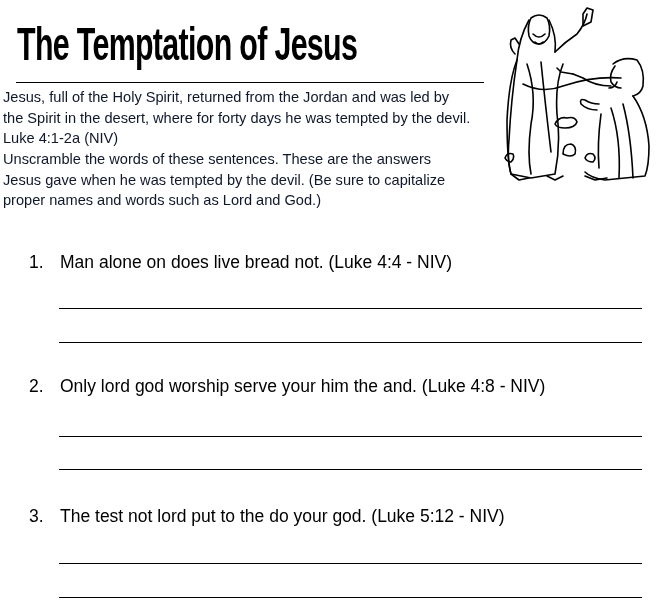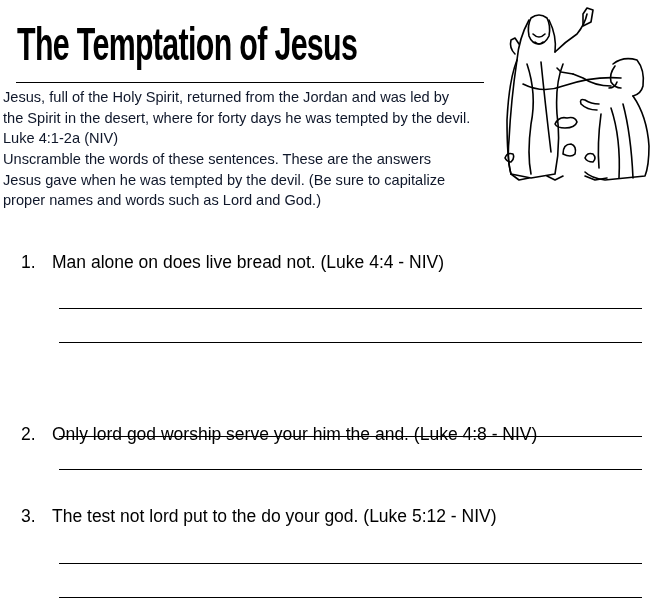--- a/index.html
+++ b/index.html
@@ -13,21 +13,21 @@
     .title-rule { position: absolute; left: 16px; top: 82px; width: 468px; height: 0; border-top: 1.5px solid #000; }
     .intro, .instructions {
       position: absolute; left: 3px; width: 470px;
       font-family: Liberation Sans, sans-serif; font-size: 14.6px; line-height: 20.5px;
       color: #0f172a; margin: 0;
     }
     .intro { top: 87px; }
     .instructions { top: 149px; }
     .illustration { position: absolute; left: 493px; top: 4px; width: 164px; height: 184px; }
     .question {
-      position: absolute; left: 21px; font-family: "Liberation Sans", sans-serif;
+      position: absolute; left: 29px; font-family: "Liberation Sans", sans-serif;
       font-size: 17.5px; line-height: 22px; white-space: nowrap;
     }
     .question .num { display: inline-block; width: 31px; }
     .answer-line { position: absolute; left: 59px; width: 583px; height: 0; border-top: 1.5px solid #000; }
   </style>
 </head>
 <body>
 
 <div>
   <div class="title">The Temptation of Jesus</div>
@@ -74,21 +74,21 @@
   <div>
     <div>
       <div class="question" style="top:251px;">
         <span class="num">1.</span><span>Man alone on does live bread not. (Luke 4:4 - NIV)</span>
       </div>
       <div class="answer-line" style="top:308px;"></div>
       <div class="answer-line" style="top:342px;"></div>
     </div>
 
     <div>
-      <div class="question" style="top:375px;margin-top:48px;">
+      <div class="question" style="top:375px;">
         <span class="num">2.</span><span>Only lord god worship serve your him the and. (Luke 4:8 - NIV)</span>
       </div>
       <div class="answer-line" style="top:436px;"></div>
       <div class="answer-line" style="top:469px;"></div>
     </div>
 
     <div>
       <div class="question" style="top:505px;">
         <span class="num">3.</span><span>The test not lord put to the do your god. (Luke 5:12 - NIV)</span>
       </div>

